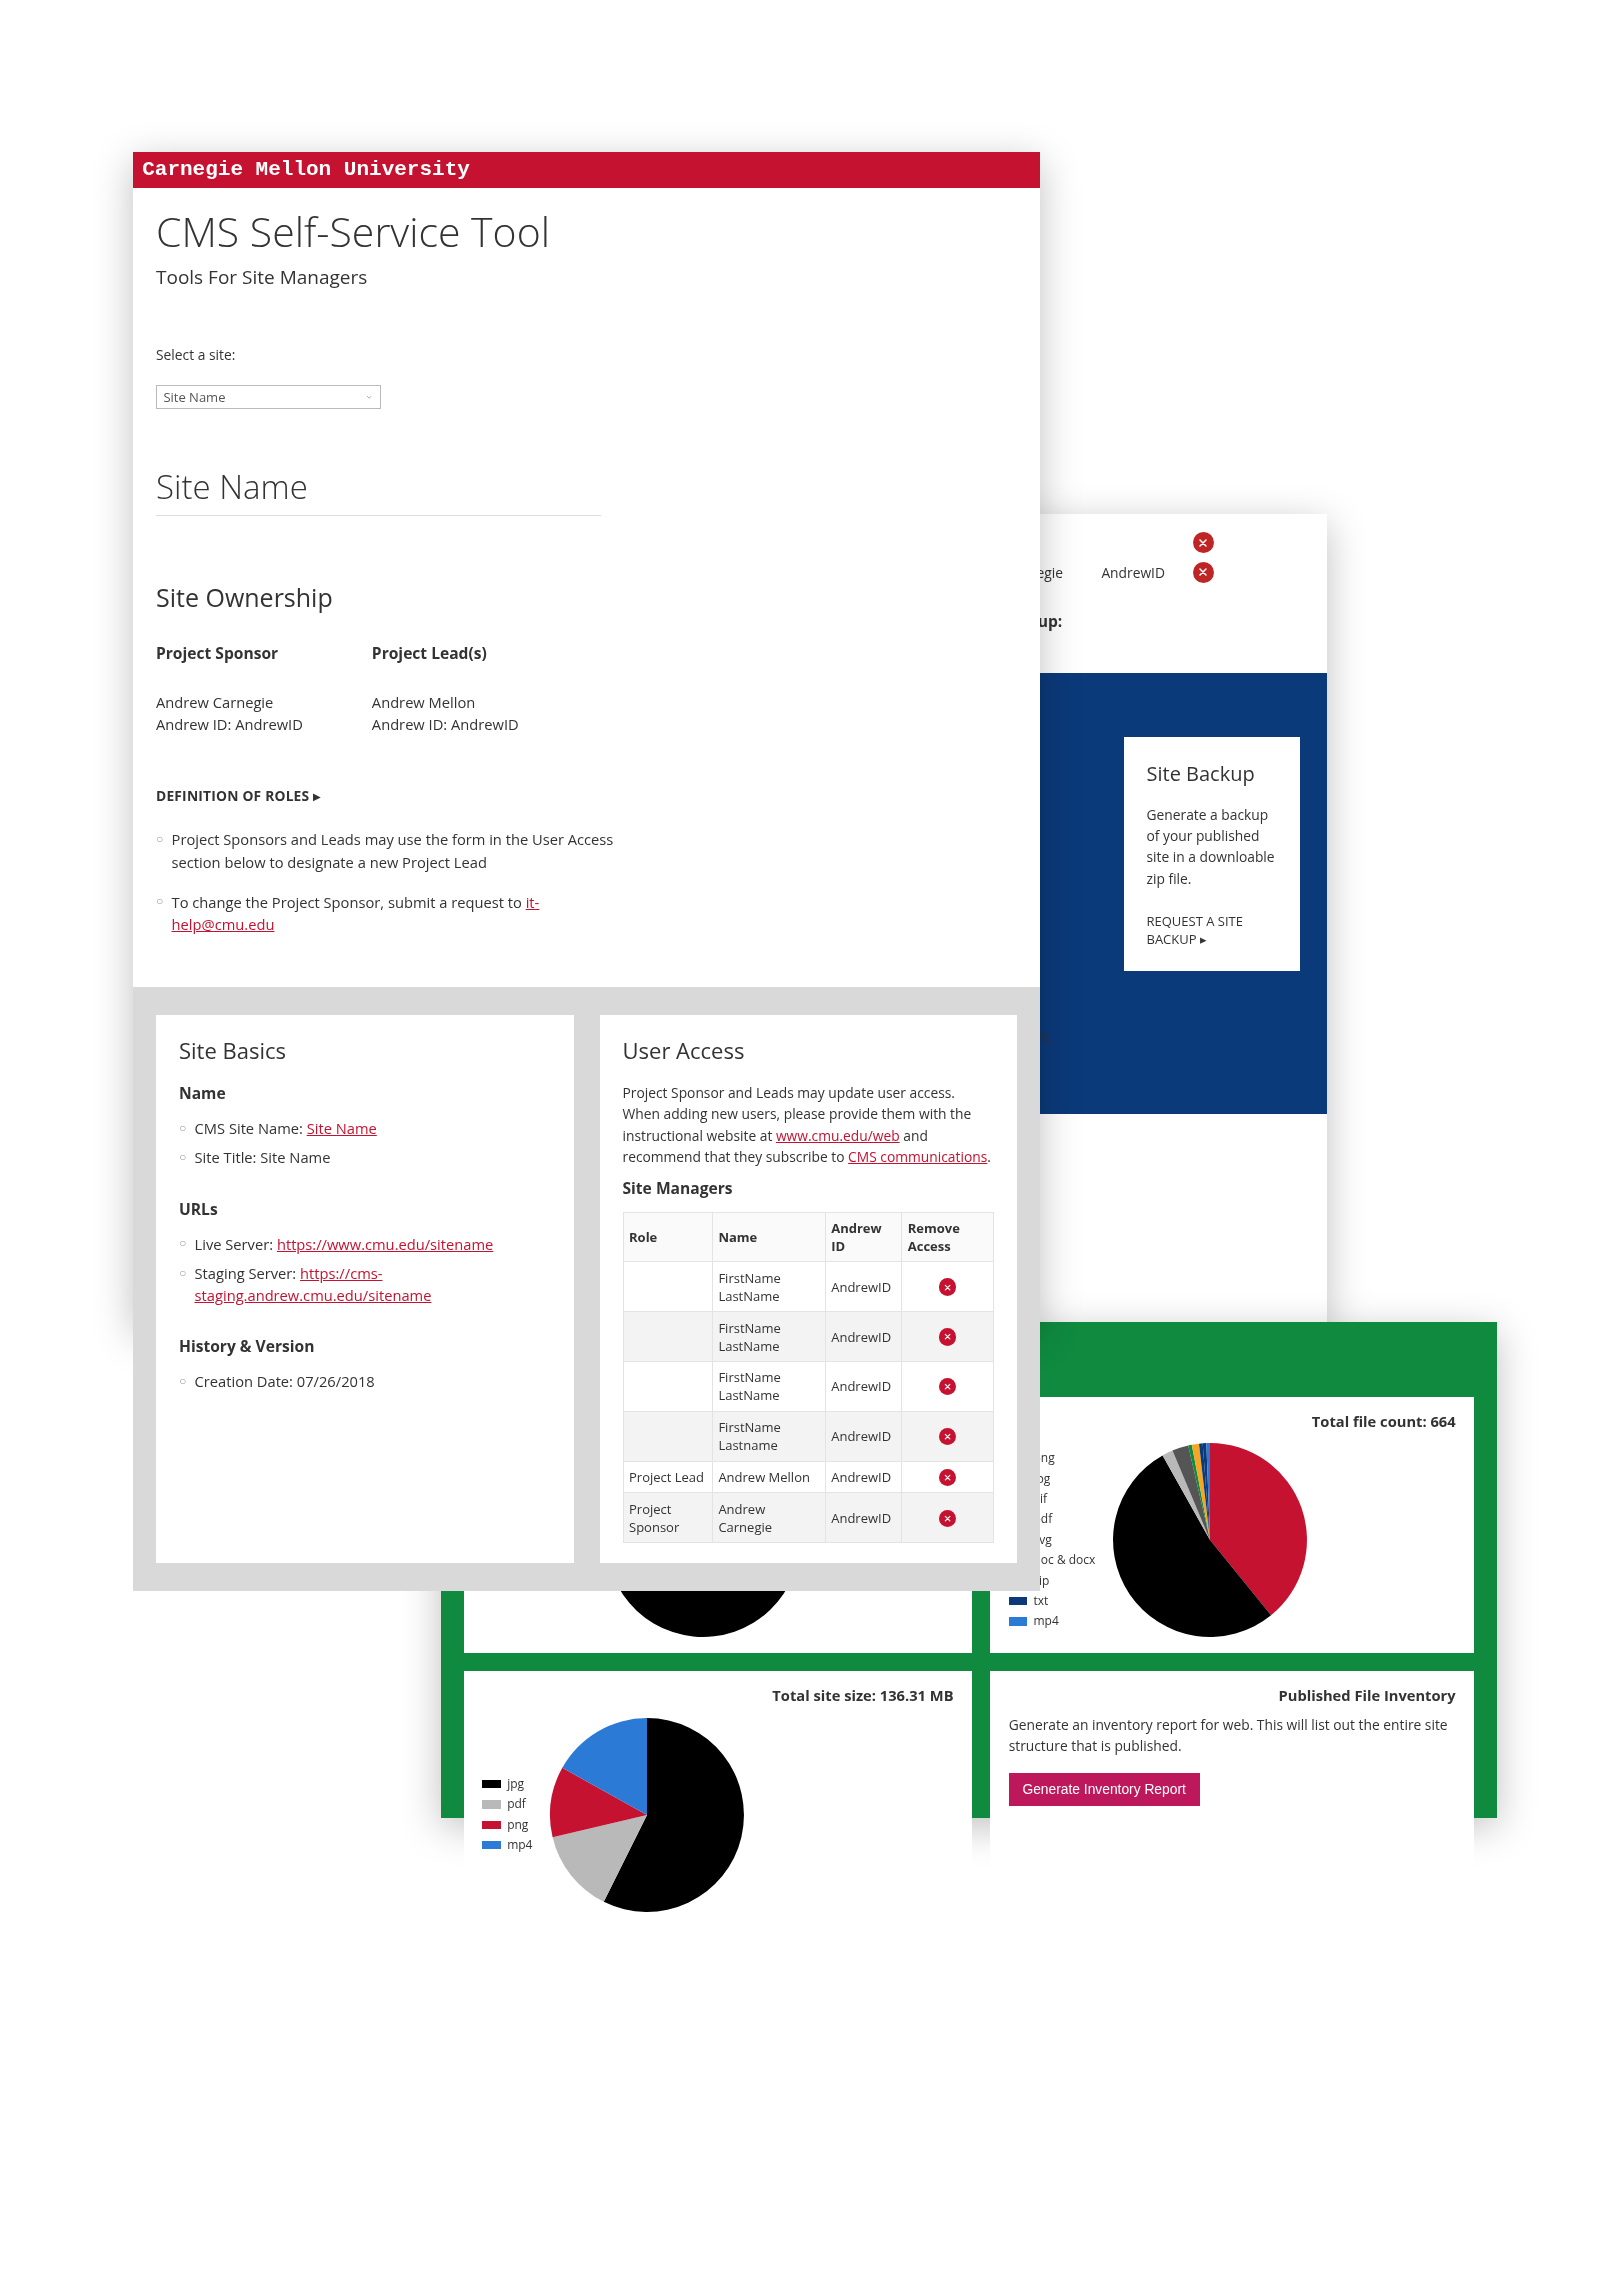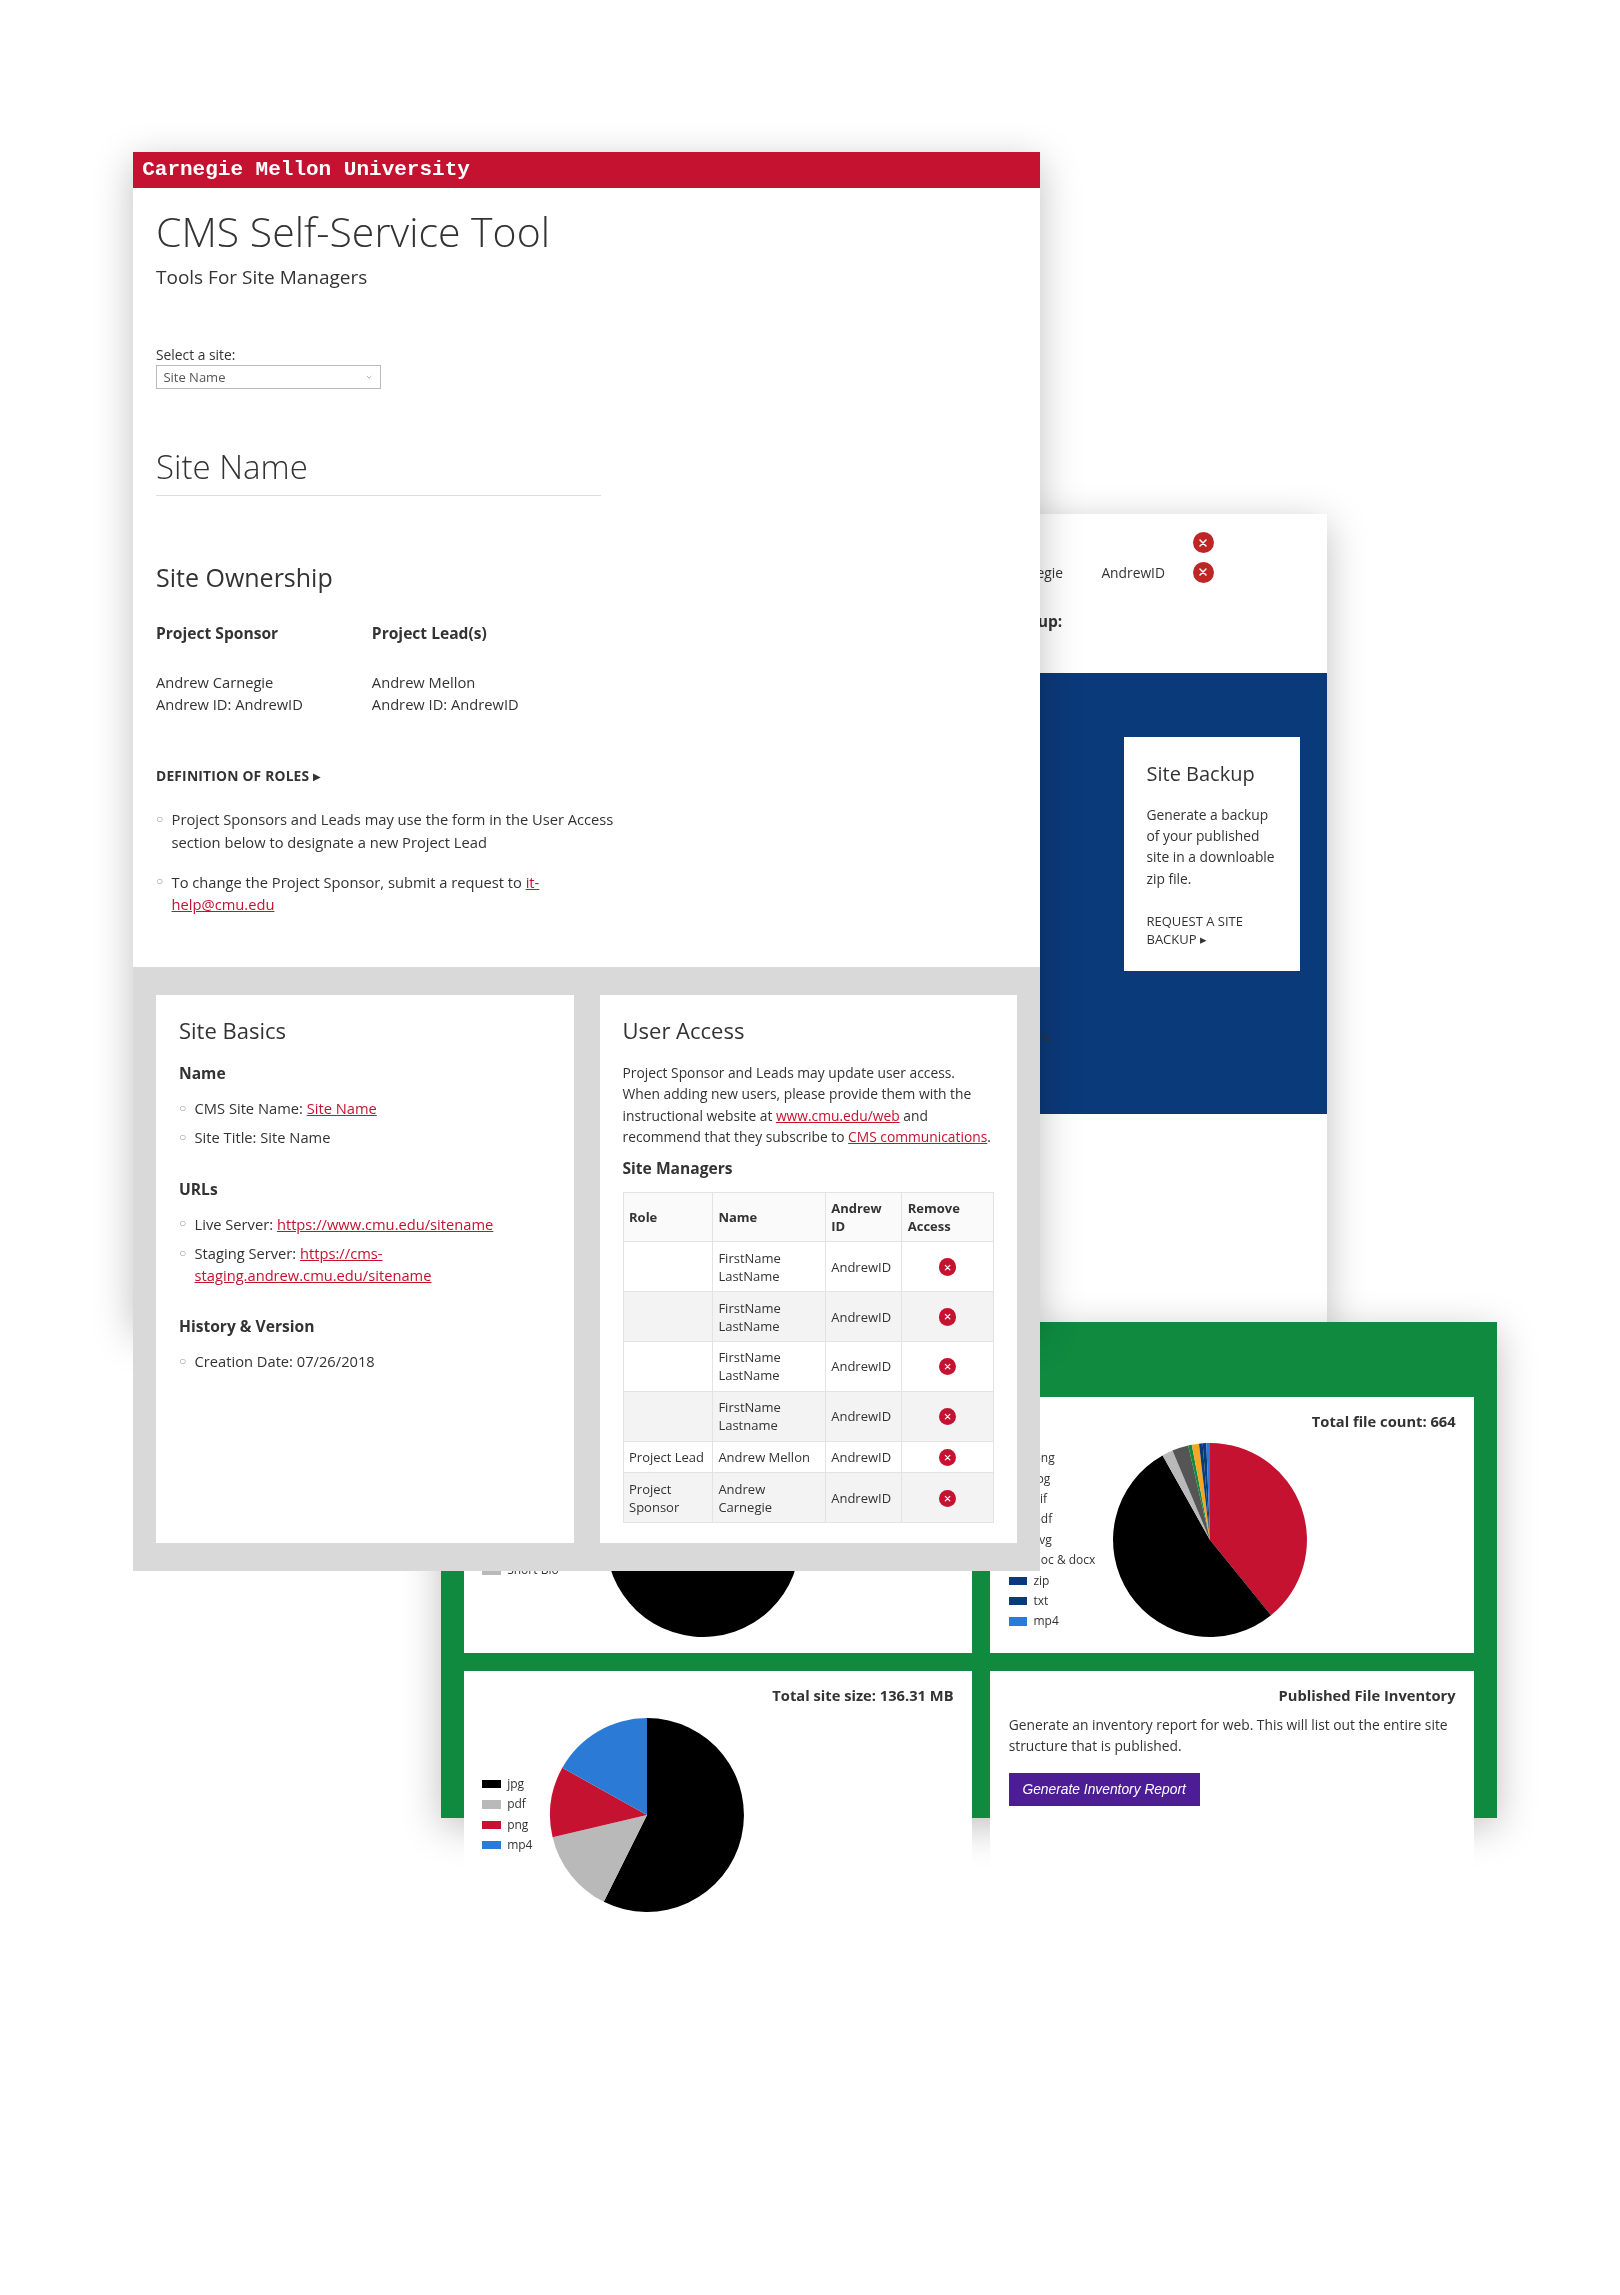--- a/index.html
+++ b/index.html
@@ -45,32 +45,32 @@
 #layer2 h2 { color:#fff; font-weight:300; font-size:30px; margin-bottom:15.6px;}
 #layer2 .grid { display:grid; grid-template-columns:1.05fr 1fr; gap:18.4px;}
 #layer2 .card { background:#fff; padding:13.8px 18.4px 12px 18.4px; }
 #layer2 .card h4 { text-align:right; font-size:14.7px; font-weight:700; margin-bottom:8.3px;}
 #layer2 .pie-wrap{display:flex;align-items:center;gap:13.8px;}
 #layer2 .legend{font-size:12px;line-height:1.7;}
 #layer2 .legend .it{display:flex;align-items:center;gap:6.4px;}
 #layer2 .legend .sw{width:18.4px;height:8.3px;}
 #layer2 svg.pie{display:block;}
 #layer2 .card.inv p{font-size:13.8px;line-height:1.55;margin:4.6px 0 16.5px;}
-#layer2 .btn{display:inline-block;background:#4c1d95;color:#fff;font-size:13.8px;padding:9.2px 13.8px;border:none;cursor:pointer;font-style:italic;}
+#layer2 .btn{display:inline-block;background:#be185d;color:#fff;font-size:13.8px;padding:9.2px 13.8px;border:none;cursor:pointer;}
 
 
 #layer1 {
   left: 133px; top: 152px; width: 907px; height: 1175px;
   background:#fff;
 }
 #layer1 .brand { background:#c41230; color:#fff; font-family:Liberation Mono, monospace; font-weight:700; font-size:21px; padding:6.4px 9.2px;}
 #layer1 .pgbody{padding:15.6px 23px 0 23px;}
 #layer1 h1{font-weight:300;font-size:41px;color:#333;margin-bottom:4.6px;}
 #layer1 .sub{font-size:19px;color:#333;margin-bottom:55px;}
-#layer1 .lblsm{font-size:13.8px;margin-bottom:1px;}
+#layer1 .lblsm{font-size:13.8px;margin-bottom:21px;}
 #layer1 .sel{border:0.5px solid #bbb;height:24px;width:225px;display:flex;align-items:center;justify-content:space-between;padding:0 6.4px;font-size:13px;color:#555;background:#fff;cursor:pointer;}
 #layer1 .sel svg{width:8.3px;height:8.3px;fill:#888;}
 #layer1 .sitehdr{font-weight:300;font-size:33px;color:#333;margin-top:55px;padding-bottom:6.4px;border-bottom:0.9px solid #ddd;width:445px;}
 #layer1 h3.sec{font-weight:400;font-size:25px;color:#333;margin:64px 0 27.5px;}
 #layer1 .cols{display:flex;gap:69px;}
 #layer1 .col b{font-size:15.6px;display:block;margin-bottom:27.5px;}
 #layer1 .col div{font-size:14.7px;line-height:1.5;}
 #layer1 .defroles{font-size:13.8px;font-weight:700;margin:51px 0 23px;letter-spacing:0.2px;}
 #layer1 ul.bul{list-style:none;width:482px;}
 #layer1 ul.bul li{font-size:14.7px;line-height:1.55;display:flex;gap:8.3px;margin-bottom:16.5px;}

